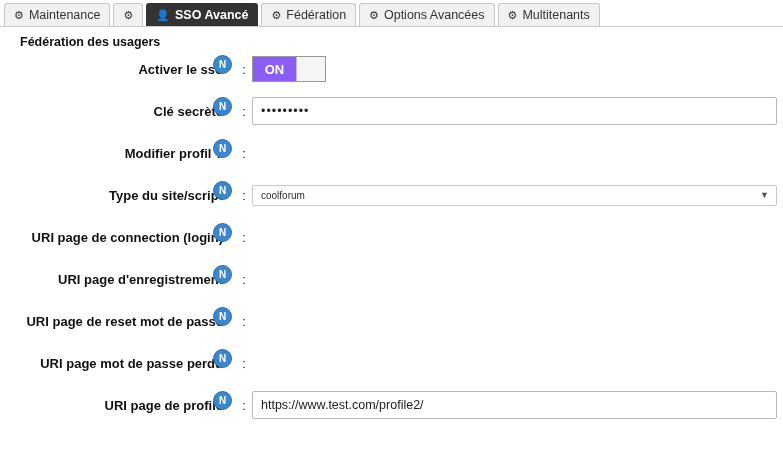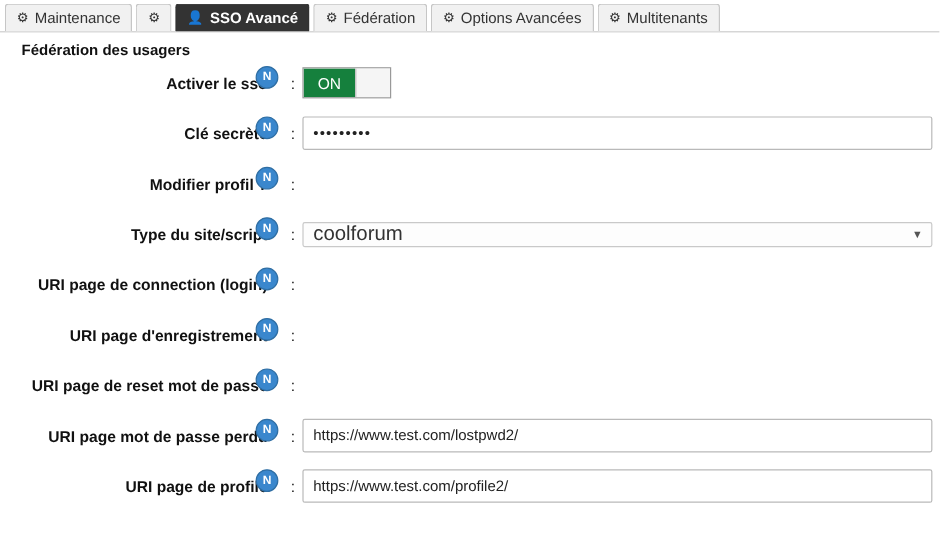--- a/index.html
+++ b/index.html
@@ -52,21 +52,22 @@
   .tab .tico {
     font-size: 11px;
     line-height: 1;
   }
 
   
   .section-title {
     font-size: 12.5px;
     font-weight: bold;
     color: #111111;
-    padding: 8px 0 6px 18px;
+    padding: 8px 0 6px 4px;
+    margin-left: 16px;
   }
 
   
   .form {
     padding: 0;
   }
   .row {
     display: flex;
     align-items: center;
     margin-bottom: 14px;
@@ -125,23 +126,23 @@
     width: 74px;
     height: 26px;
     border: 1px solid #999999;
     box-sizing: border-box;
     background: #ffffff;
     cursor: pointer;
     overflow: hidden;
   }
   .toggle .seg-on {
     flex: 1;
-    background: #15803d;
+    background: #8b5cf6;
     color: #ffffff;
-    font-weight: normal;
+    font-weight: bold;
     font-size: 13px;
     display: flex;
     align-items: center;
     justify-content: center;
   }
   .toggle .knob {
     width: 28px;
     background: #f5f5f5;
     border-left: 1px solid #bbbbbb;
   }
@@ -184,21 +185,21 @@
   .select-box {
     width: 100%;
     height: 21px;
     box-sizing: border-box;
     border: 1px solid #c9c9c9;
     border-radius: 2px;
     background: #fdfdfd;
     display: flex;
     align-items: center;
     padding: 0 8px;
-    font-size: 17px;
+    font-size: 10px;
     color: #333333;
     cursor: pointer;
   }
   .select-arrow {
     position: absolute;
     right: 8px;
     top: 50%;
     transform: translateY(-50%);
     font-size: 9px;
     color: #555555;
@@ -308,23 +309,20 @@
     </div>
     <div class="colon">:</div>
   </div>
 
   <div class="row">
     <div class="label-cell">
       <span class="label-text">URI page mot de passe perdu</span>
       <span class="nbadge">N</span>
     </div>
     <div class="colon">:</div>
-    <div class="field-cell">
-      <input class="text-input" type="text" value="https://www.test.com/lostpwd2/" style="">
-    </div>
   </div>
 
   <div class="row">
     <div class="label-cell">
       <span class="label-text">URI page de profile</span>
       <span class="nbadge">N</span>
     </div>
     <div class="colon">:</div>
     <div class="field-cell">
       <input class="text-input" type="text" value="https://www.test.com/profile2/" style="">

